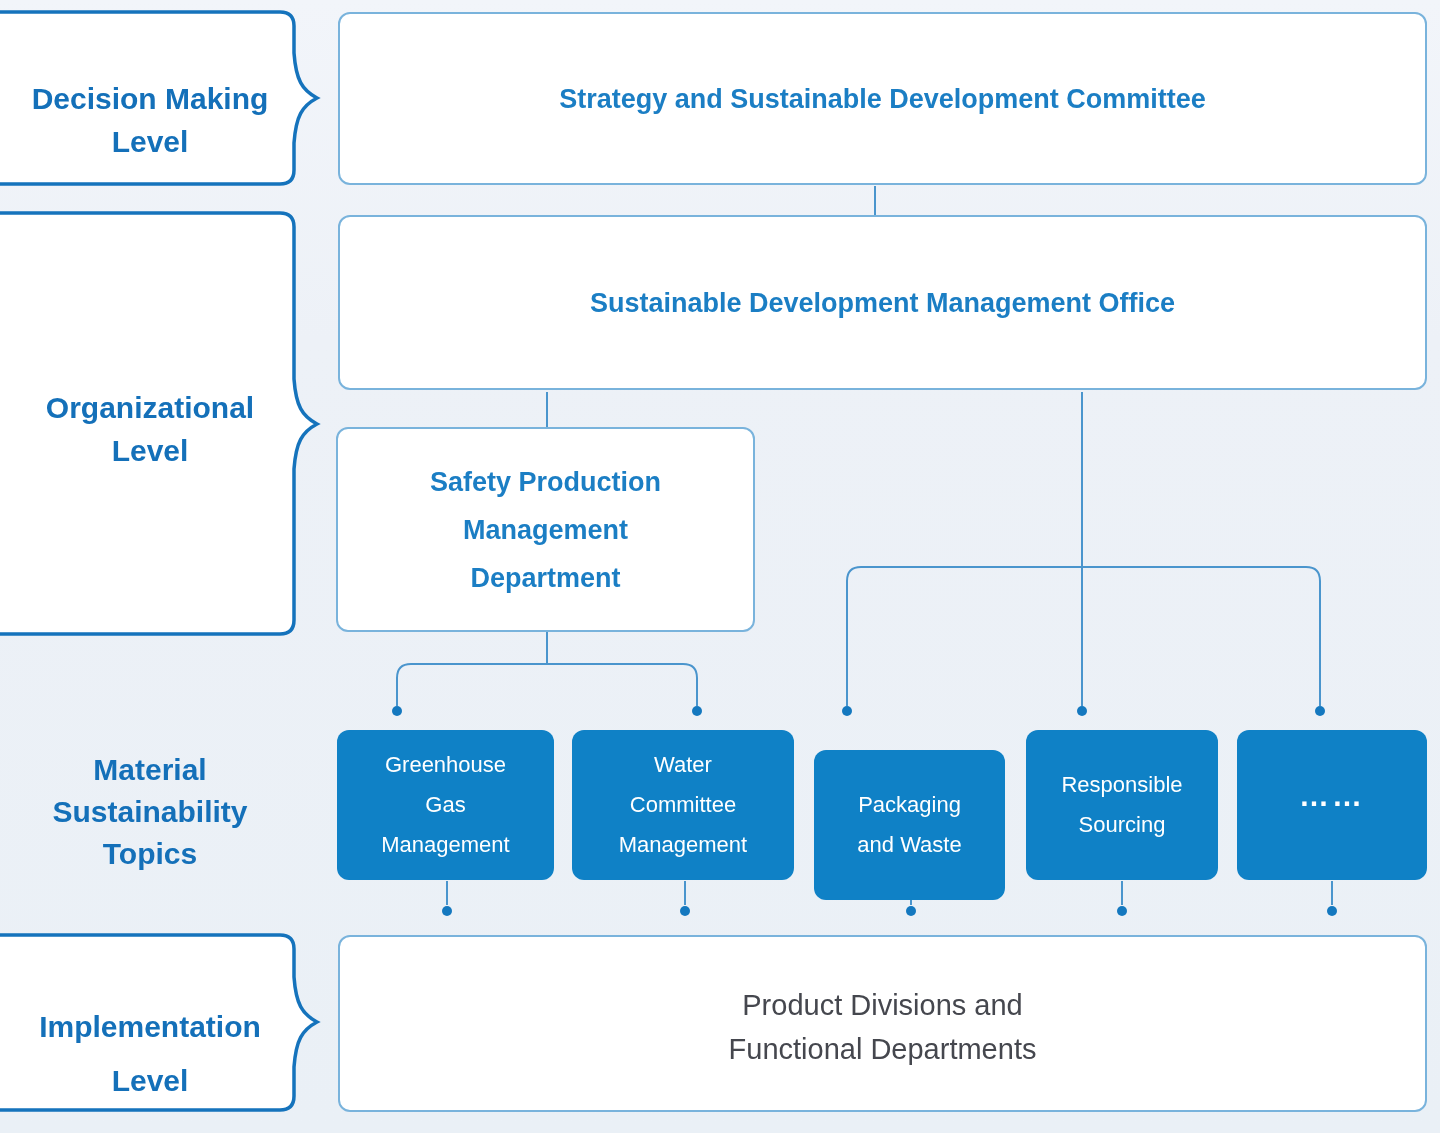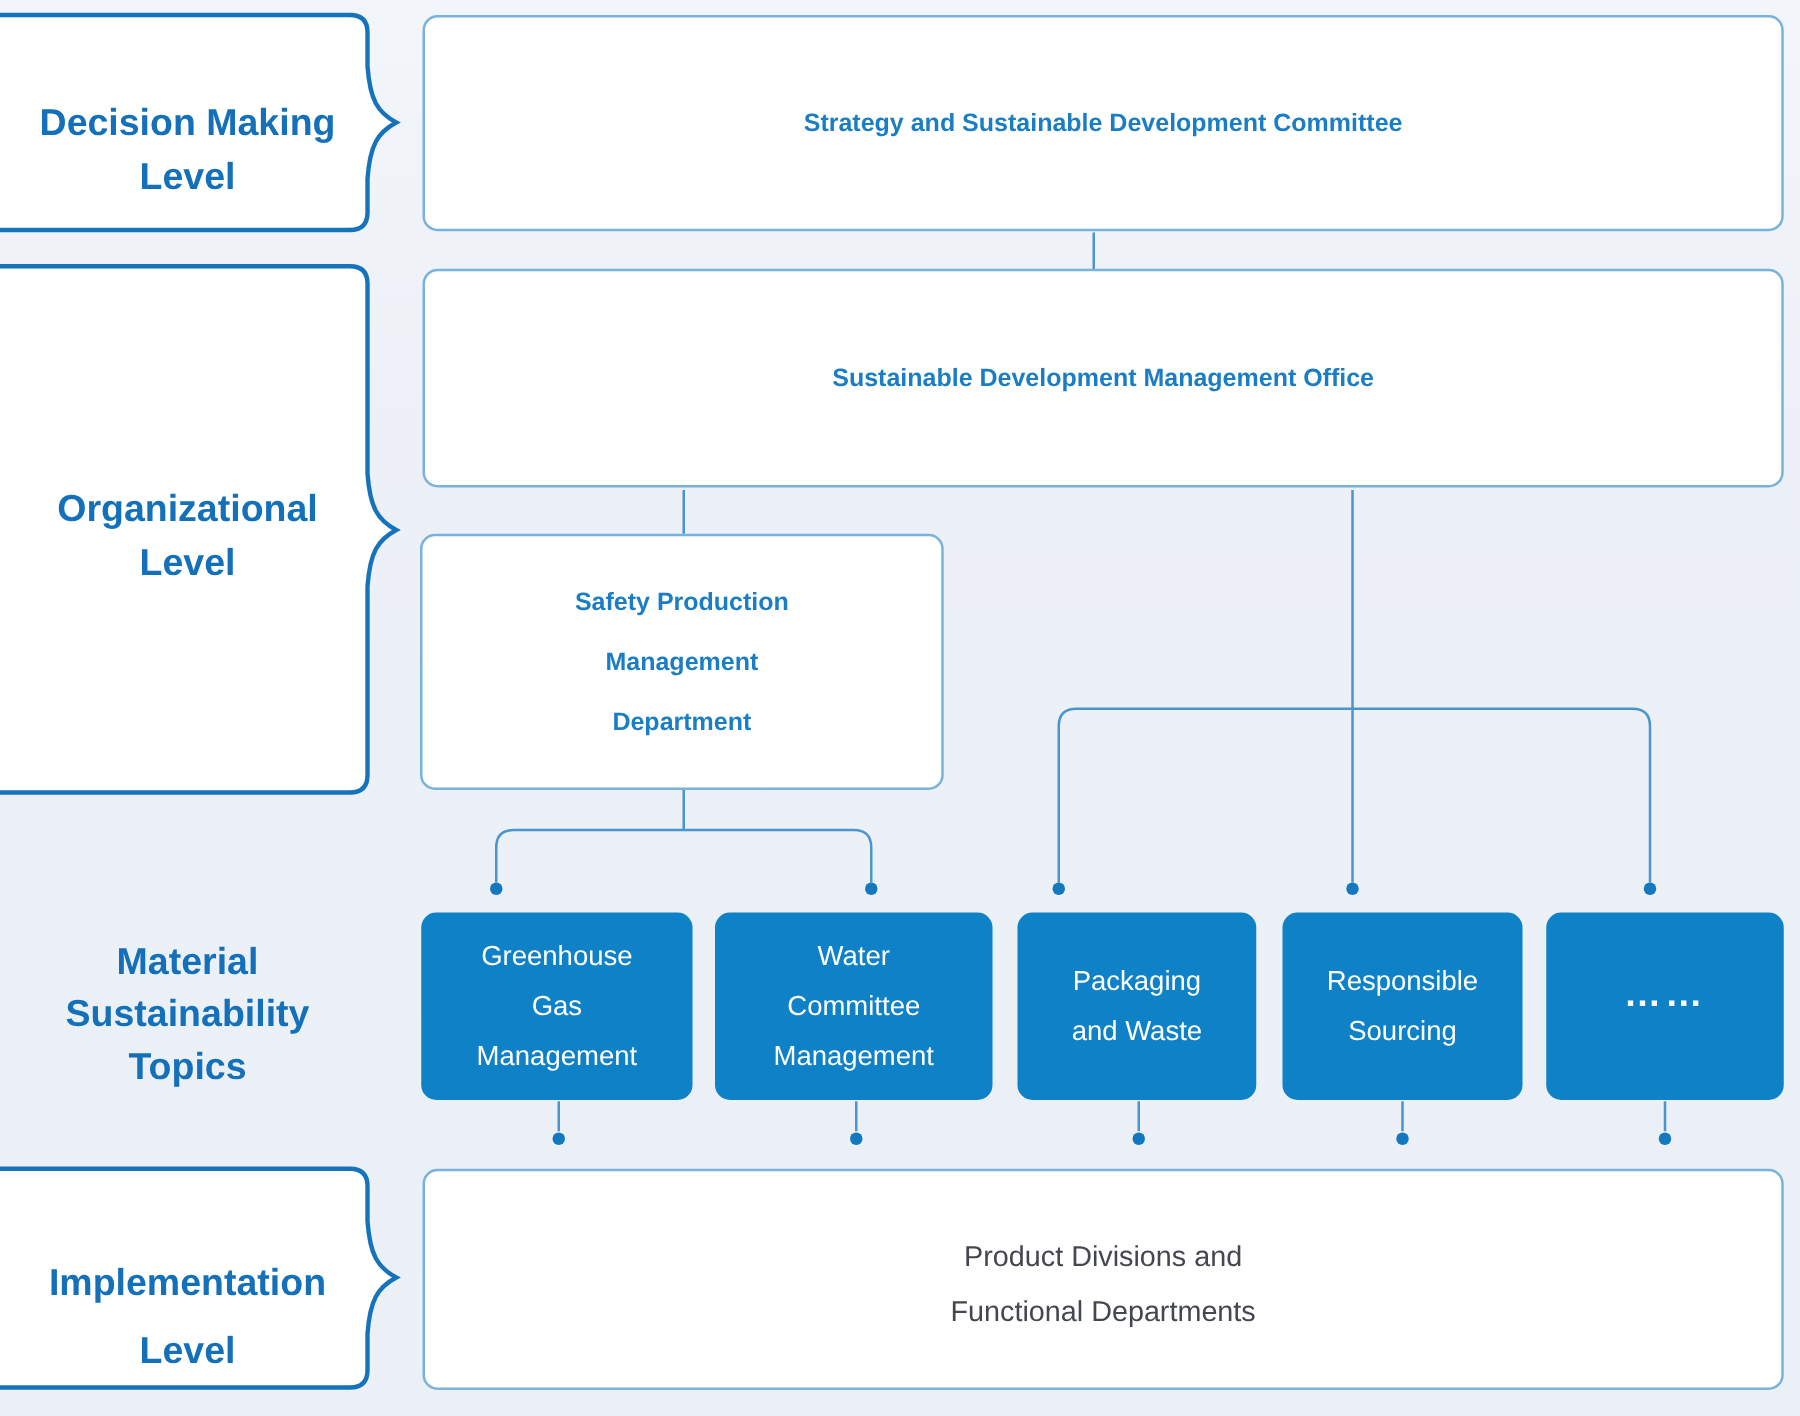--- a/index.html
+++ b/index.html
@@ -22,37 +22,37 @@
   .lvl-organizational{top:213px;height:431px;}
   .lvl-material{top:748px;height:128px;line-height:42px;align-items:center;}
   .lvl-implementation{top:935px;height:219px;padding-top:18px;box-sizing:border-box;gap:11px;}
 
   
   .whitebox{
     position:absolute;background:#ffffff;border:2px solid #79b3dc;border-radius:12px;
     box-sizing:border-box;display:flex;flex-direction:column;align-items:center;justify-content:center;
     text-align:center;
   }
-  .whitebox .heading{color:#1b7ec4;font-weight:700;font-size:20px;line-height:34px;}
+  .whitebox .heading{color:#1b7ec4;font-weight:700;font-size:27px;line-height:34px;}
   .box-strategy{left:338px;top:12px;width:1089px;height:173px;}
   .box-sdmo{left:338px;top:215px;width:1089px;height:175px;}
   .box-safety{left:336px;top:427px;width:419px;height:205px;}
   .box-safety .heading{line-height:48px;}
   .box-product{left:338px;top:935px;width:1089px;height:177px;padding-top:6px;}
-  .box-product .bodyline{color:#45474e;font-weight:400;font-size:23px;line-height:44px;}
+  .box-product .bodyline{color:#45474e;font-weight:400;font-size:29px;line-height:44px;}
 
   
   .topic{
     position:absolute;top:730px;height:150px;background:#0f81c6;border-radius:12px;
     display:flex;flex-direction:column;align-items:center;justify-content:center;
     text-align:center;color:#ffffff;font-size:22px;line-height:40px;font-weight:400;
   }
   .topic-1{left:337px;width:217px;}
   .topic-2{left:572px;width:222px;}
-  .topic-3{left:814px;width:191px;}
+  .topic-3{left:814px;width:191px;margin-top:20px;}
   .topic-4{left:1026px;width:192px;}
   .topic-5{left:1237px;width:190px;}
   .topic .ellipsis{font-size:30px;letter-spacing:3px;transform:translateY(-9px);font-weight:700;}
 </style>
 </head>
 <body>
 
 <div class="canvas">
 
   <svg class="underlay" viewBox="0 0 1440 1133" xmlns="http://www.w3.org/2000/svg">

